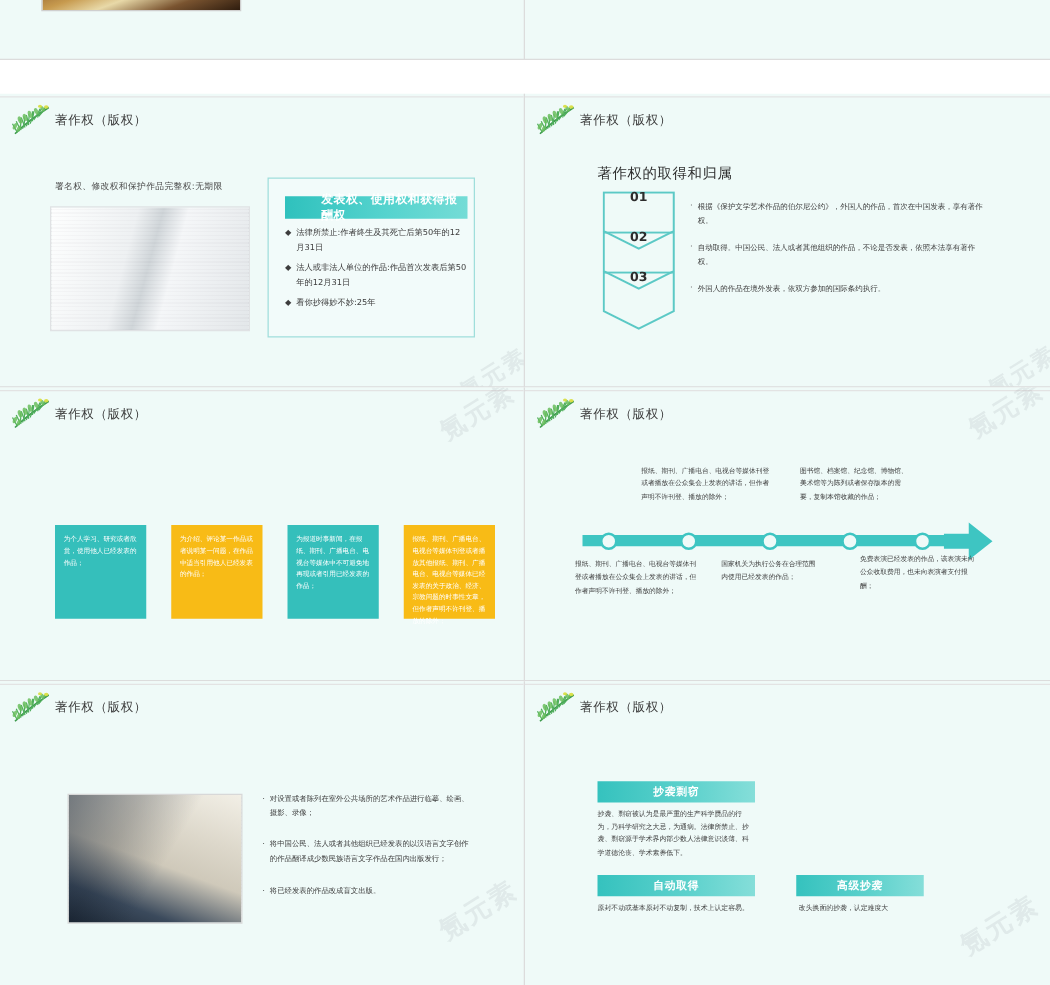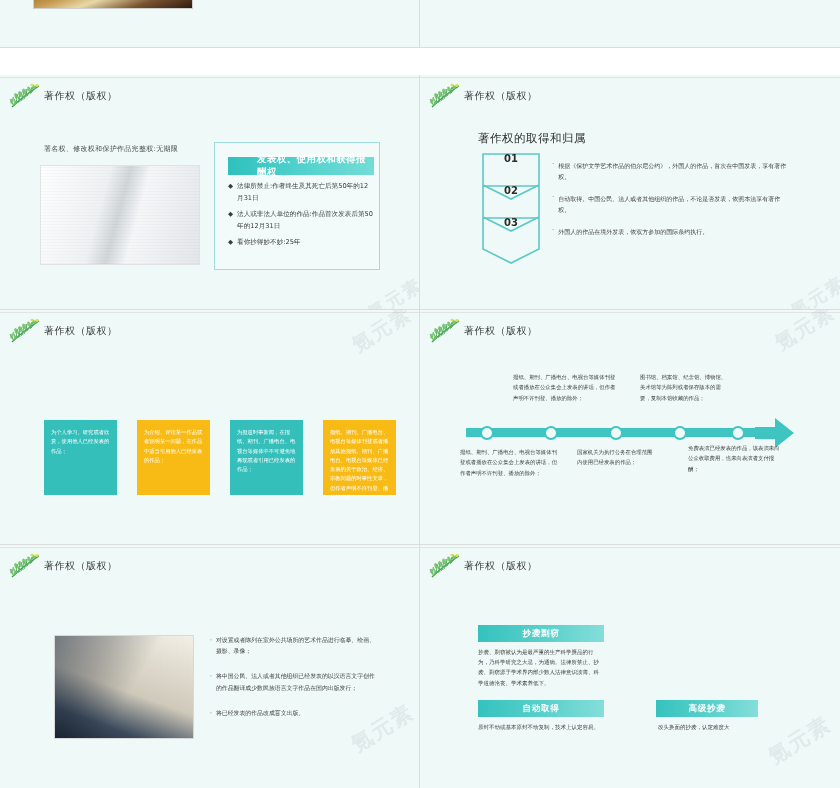--- a/index.html
+++ b/index.html
@@ -496,21 +496,21 @@
       <div class="blk-head">抄袭剽窃</div>
       <div class="blk-body">抄袭、剽窃被认为是最严重的生产科学赝品的行为，乃科学研究之大忌，为通病。法律所禁止、抄袭、剽窃源于学术界内部少数人法律意识淡薄、科学道德沦丧、学术素养低下。</div>
     </div>
 
 
     <div class="blk" style="left:58px;top:155px;width:126px;">
       <div class="blk-head">自动取得</div>
       <div class="blk-body">原封不动或基本原封不动复制，技术上认定容易。</div>
     </div>
 
-    <div class="blk" style="left:236px;top:155px;width:102px;">
+    <div class="blk" style="left:217px;top:155px;width:102px;">
       <div class="blk-head">高级抄袭</div>
       <div class="blk-body center">改头换面的抄袭，认定难度大</div>
     </div>
 
     <div class="wm" style="right:6px;bottom:34px;font-size:21px;">氪元素</div>
   </div>
 
 </div>
 
 </body></html>

